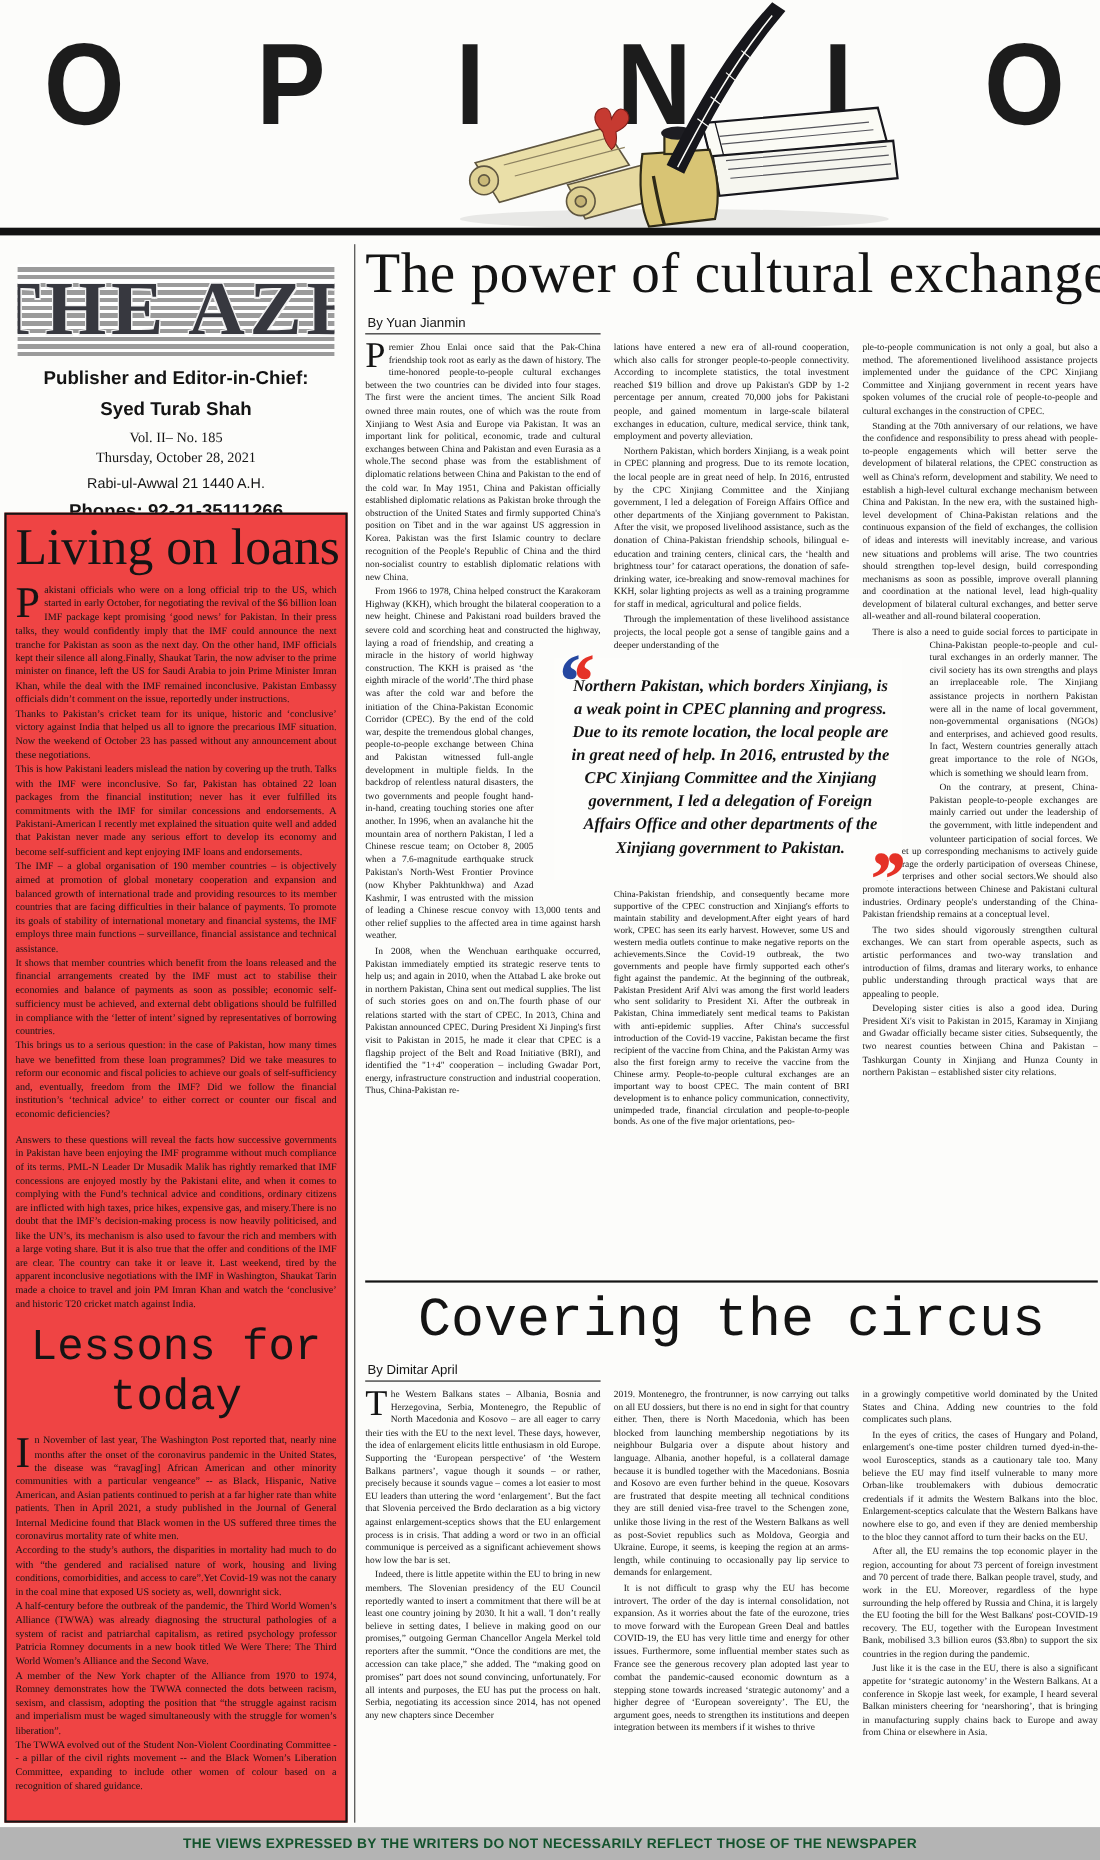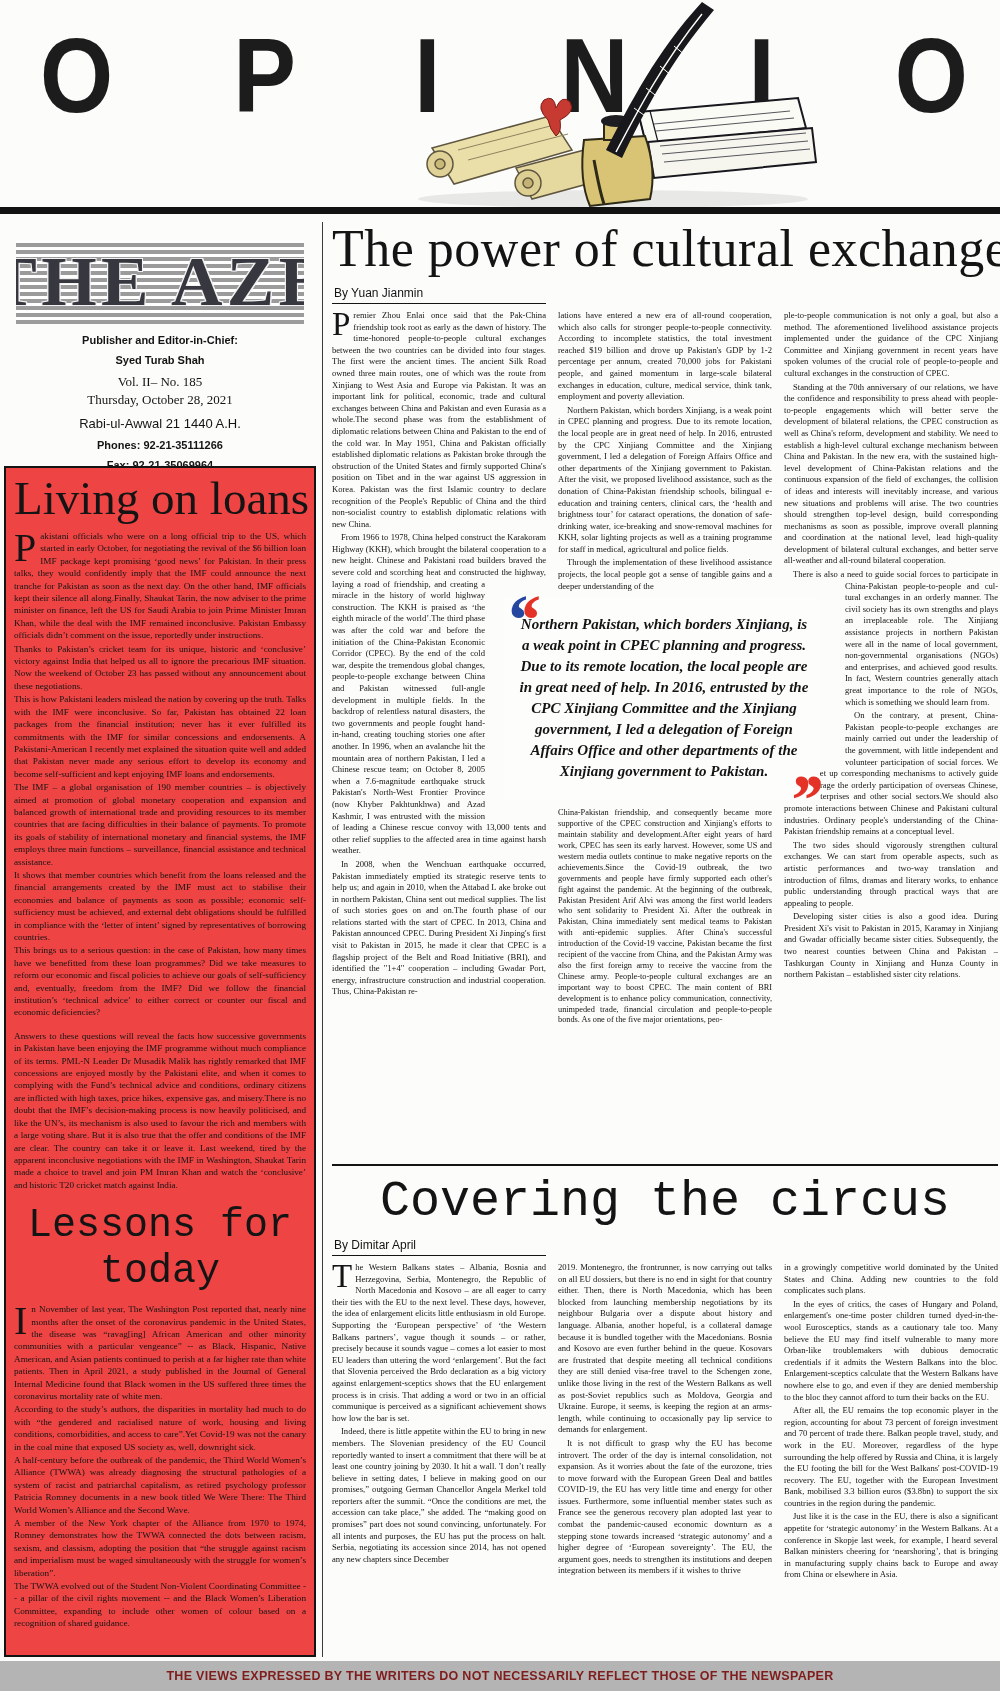--- a/index.html
+++ b/index.html
@@ -25,21 +25,21 @@
     background:repeating-linear-gradient(#ffffff 0 3px, #9b9b9b 3px 7px);
     display:flex; align-items:center; justify-content:center; overflow:hidden;
   }
   .azb-logo span {
     font-family:"Liberation Serif", serif; font-weight:bold; font-size:66px;
     letter-spacing:4px; color:#37383f; transform:scaleX(1.08) scaleY(1.05); white-space:nowrap;
     text-shadow:-1px -1px 0 #f2f2f2, 1px -1px 0 #f2f2f2, -1px 1px 0 #f2f2f2, 1px 1px 0 #f2f2f2;
   }
   .pub-block { position:absolute; left:16px; top:334px; width:288px; text-align:center; }
   .pub-line { margin-bottom:8px; }
-  .pub-sans-b { font-family:"Liberation Sans", sans-serif; font-weight:bold; font-size:11px; }
+  .pub-sans-b { font-family:"Liberation Sans", sans-serif; font-weight:bold; font-size:17px; }
   .pub-serif { font-family:"Liberation Serif", serif; font-size:13px; }
   .pub-sans { font-family:"Liberation Sans", sans-serif; font-size:13px; }
   
   .loans-box {
     position:absolute; left:4px; top:466px; width:312px; height:1191px;
     border:2px solid #141414; background:#ef4444; padding:4px 8px 4px 8px; overflow:hidden;
   }
   .loans-title { font-size:47px; line-height:52px; letter-spacing:0; white-space:nowrap; }
   .loans-body { font-size:9.2px; line-height:12.4px; text-align:justify; margin-top:6px; }
   .loans-body p { margin-bottom:1px; }
@@ -73,21 +73,21 @@
   .pq-close { position:absolute; right:0; bottom:-30px; font-size:72px; line-height:60px; font-style:normal; letter-spacing:-6px; }
   
   .circus { position:absolute; left:332px; top:1164px; width:666px; border-top:2px solid #141414; }
   .head2 { font-size:50px; line-height:56px; text-align:center; margin-top:8px; white-space:nowrap;font-family:Liberation Mono, monospace; }
   .cols2 { display:flex; gap:12px; margin-top:6px; height:382px; overflow:hidden; }
   
   .footer {
     position:absolute; left:0; top:1661px; width:1000px; height:30px; background:#b4b4b4;
     display:flex; align-items:center; justify-content:center;
     font-family:"Liberation Sans", sans-serif; font-weight:bold; font-size:12.5px;
-    color:#7f1d1d; letter-spacing:0.3px;
+    color:#14532d; letter-spacing:0.3px;
   }
 </style>
 </head>
 <body>
 
 <div id="page">
 
   <div class="masthead-title">O P I N I O N</div>
   <svg class="masthead-art" viewBox="0 0 420 208" aria-hidden="true">
     <ellipse cx="215" cy="199" rx="195" ry="9" fill="rgba(0,0,0,0.08)"></ellipse>

